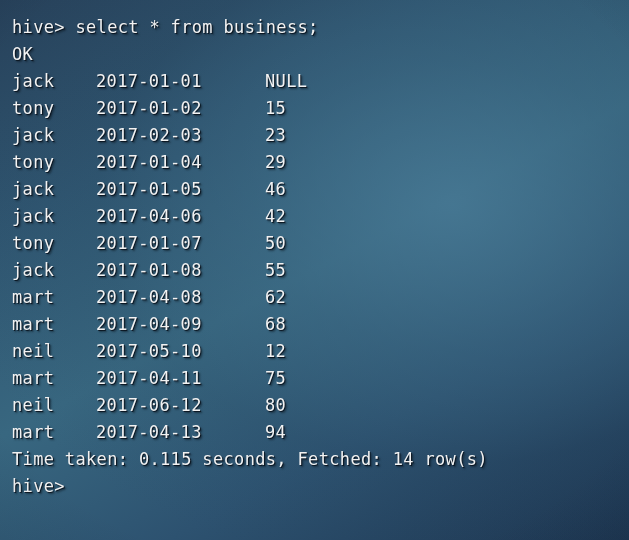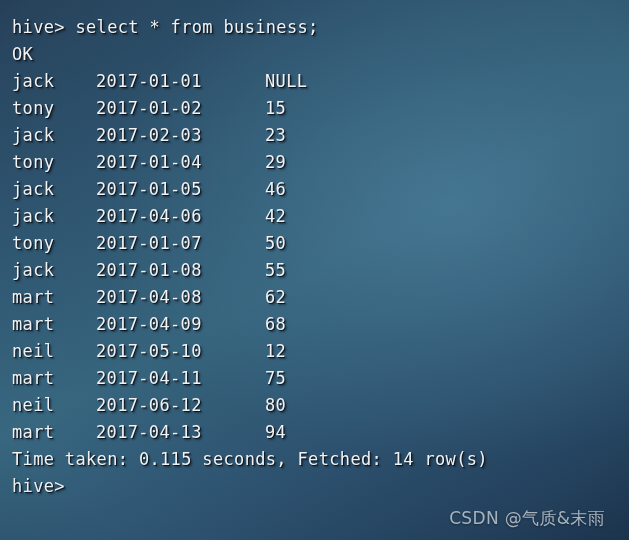--- a/index.html
+++ b/index.html
@@ -106,15 +106,14 @@
       </div>
 
     <div class="line">Time taken: 0.115 seconds, Fetched: 14 row(s)</div>
 
     <div class="line">hive&gt;</div>
 
   </div>
 
   <div id="vignette"></div>
 
-  <div id="watermark">CSDN @气质&amp;末雨</div>
 
 </div>
 
 </body></html>

